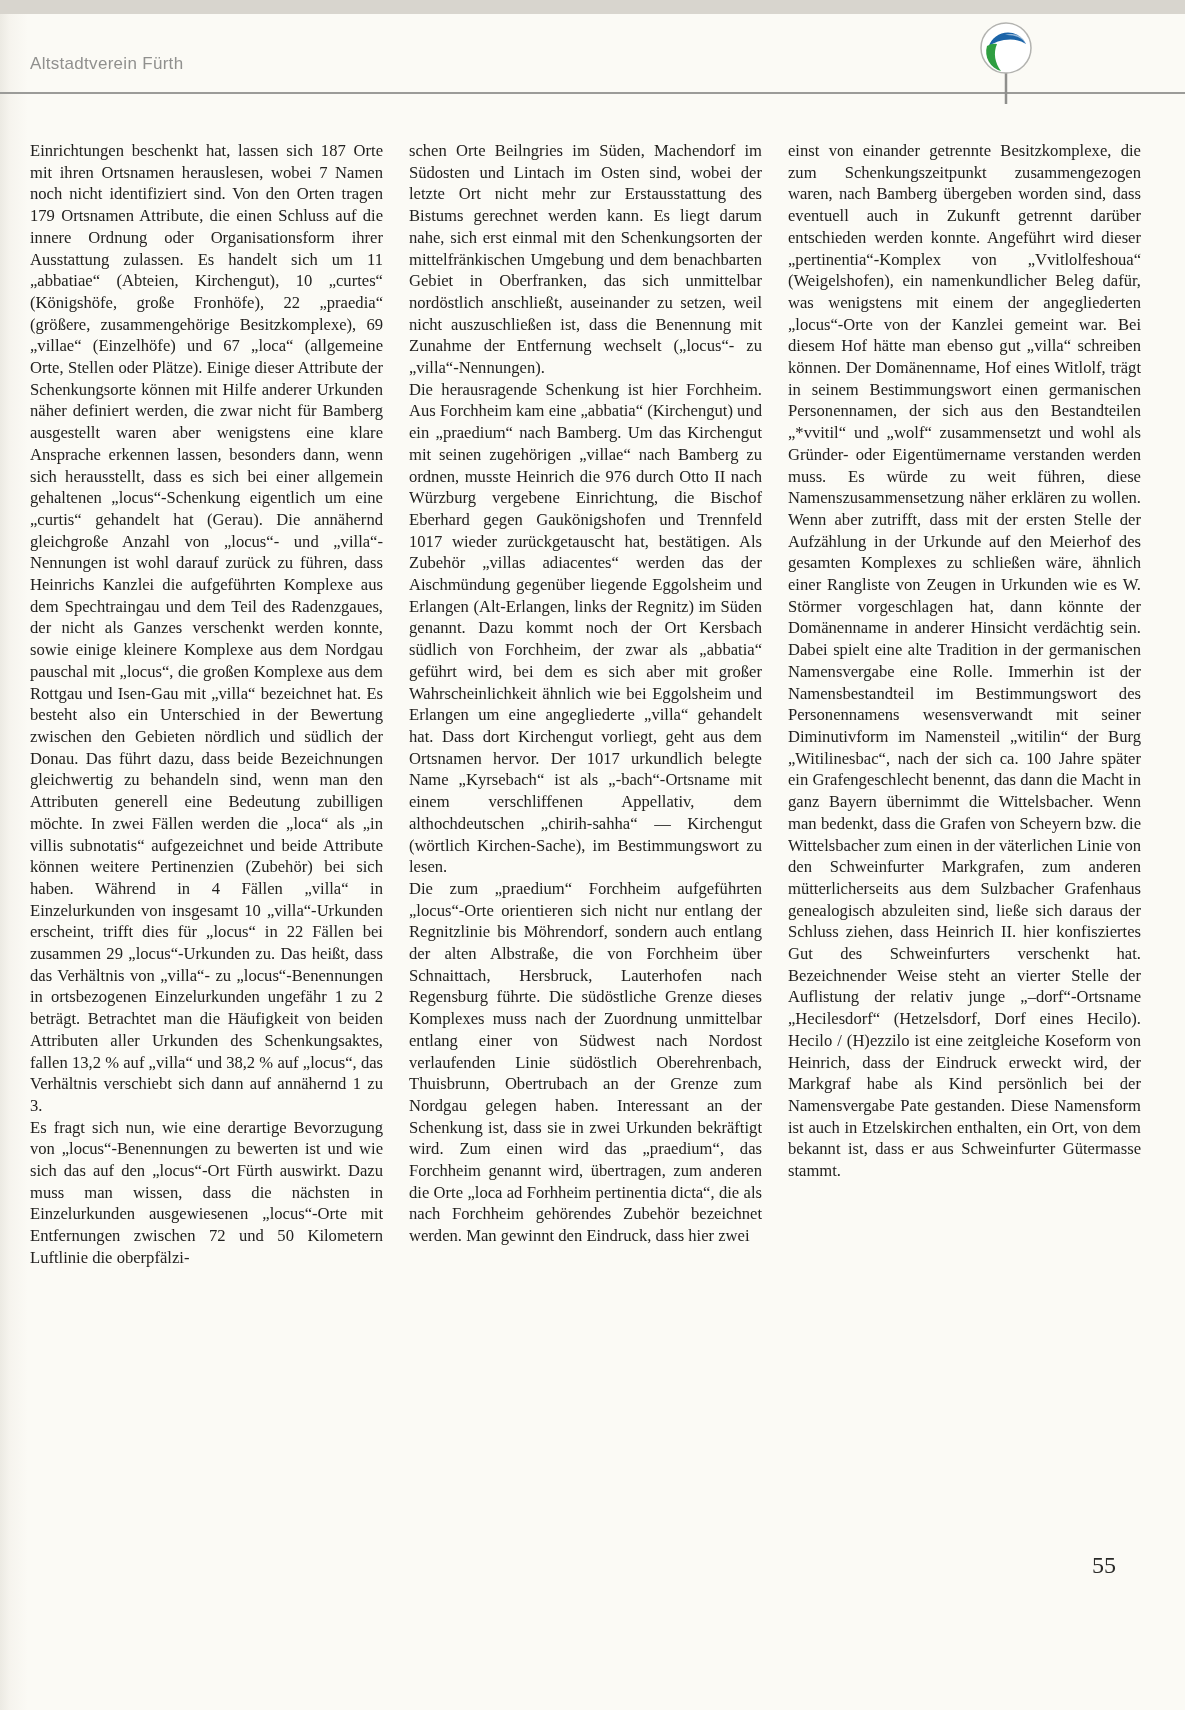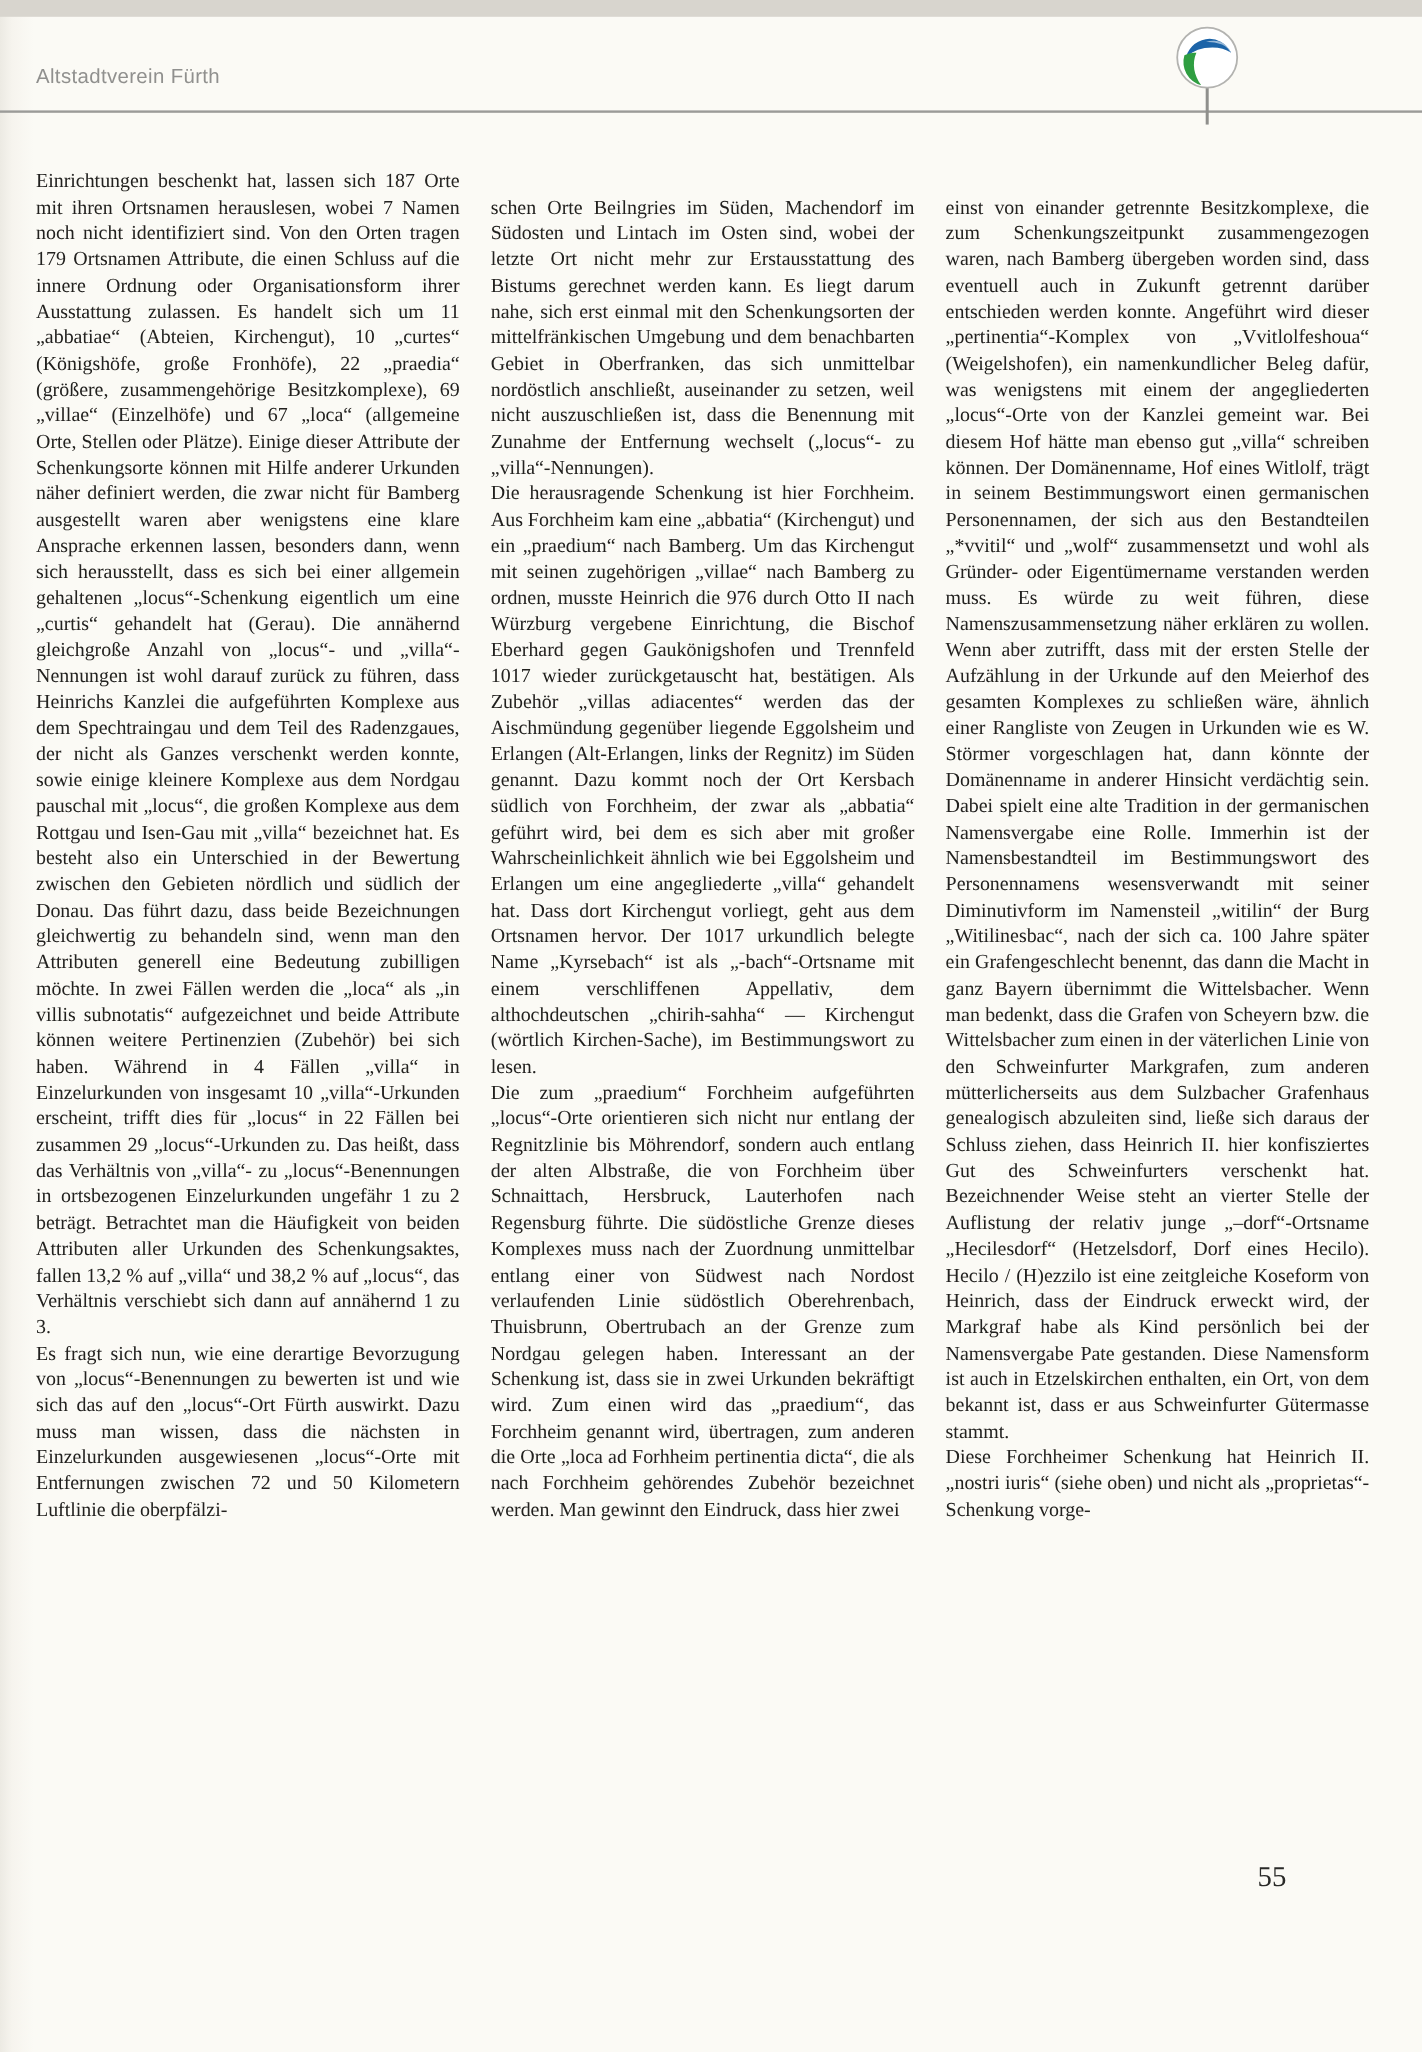--- a/index.html
+++ b/index.html
@@ -20,30 +20,30 @@
   }
   .header-rule{
     position:absolute;left:0;top:78px;width:1185px;height:2px;
     background:#9b9b98;
   }
   .logo{
     position:absolute;left:975px;top:6px;width:64px;height:84px;
   }
   .columns{
     position:absolute;left:30px;top:126px;width:1112px;
-    display:flex;gap:26px;align-items:flex-end;
+    display:flex;gap:26px;
   }
   .col{
     width:353px;flex:0 0 353px;
     font-size:16.6px;line-height:21.7px;
     text-align:justify;
   }
   .col p{margin:0;}
   .page-number{
-    position:absolute;left:1048px;top:1538px;
+    position:absolute;left:1092px;top:1538px;
     font-size:24px;color:#2a2a28;text-align:center;
   }
 </style>
 </head>
 <body>
 
 <div class="page">
 
   <div class="header-title">Altstadtverein Fürth</div>
 
@@ -65,20 +65,19 @@
     </div>
 
     <div class="col">
       <p>schen Orte Beilngries im Süden, Machendorf im Südosten und Lintach im Osten sind, wobei der letzte Ort nicht mehr zur Erstausstattung des Bistums gerechnet werden kann. Es liegt darum nahe, sich erst einmal mit den Schenkungsorten der mittelfränkischen Umgebung und dem benachbarten Gebiet in Oberfranken, das sich unmittelbar nordöstlich anschließt, auseinander zu setzen, weil nicht auszuschließen ist, dass die Benennung mit Zunahme der Entfernung wechselt („locus“- zu „villa“-Nennungen).</p>
       <p>Die herausragende Schenkung ist hier Forchheim. Aus Forchheim kam eine „abbatia“ (Kirchengut) und ein „praedium“ nach Bamberg. Um das Kirchengut mit seinen zugehörigen „villae“ nach Bamberg zu ordnen, musste Heinrich die 976 durch Otto II nach Würzburg vergebene Einrichtung, die Bischof Eberhard gegen Gaukönigshofen und Trennfeld 1017 wieder zurückgetauscht hat, bestätigen. Als Zubehör „villas adiacentes“ werden das der Aischmündung gegenüber liegende Eggolsheim und Erlangen (Alt-Erlangen, links der Regnitz) im Süden genannt. Dazu kommt noch der Ort Kersbach südlich von Forchheim, der zwar als „abbatia“ geführt wird, bei dem es sich aber mit großer Wahrscheinlichkeit ähnlich wie bei Eggolsheim und Erlangen um eine angegliederte „villa“ gehandelt hat. Dass dort Kirchengut vorliegt, geht aus dem Ortsnamen hervor. Der 1017 urkundlich belegte Name „Kyrsebach“ ist als „-bach“-Ortsname mit einem verschliffenen Appellativ, dem althochdeutschen „chirih-sahha“ — Kirchengut (wörtlich Kirchen-Sache), im Bestimmungswort zu lesen.</p>
       <p>Die zum „praedium“ Forchheim aufgeführten „locus“-Orte orientieren sich nicht nur entlang der Regnitzlinie bis Möhrendorf, sondern auch entlang der alten Albstraße, die von Forchheim über Schnaittach, Hersbruck, Lauterhofen nach Regensburg führte. Die südöstliche Grenze dieses Komplexes muss nach der Zuordnung unmittelbar entlang einer von Südwest nach Nordost verlaufenden Linie südöstlich Oberehrenbach, Thuisbrunn, Obertrubach an der Grenze zum Nordgau gelegen haben. Interessant an der Schenkung ist, dass sie in zwei Urkunden bekräftigt wird. Zum einen wird das „praedium“, das Forchheim genannt wird, übertragen, zum anderen die Orte „loca ad Forhheim pertinentia dicta“, die als nach Forchheim gehörendes Zubehör bezeichnet werden. Man gewinnt den Eindruck, dass hier zwei</p>
     </div>
 
     <div class="col">
       <p>einst von einander getrennte Besitzkomplexe, die zum Schenkungszeitpunkt zusammengezogen waren, nach Bamberg übergeben worden sind, dass eventuell auch in Zukunft getrennt darüber entschieden werden konnte. Angeführt wird dieser „pertinentia“-Komplex von „Vvitlolfeshoua“ (Weigelshofen), ein namenkundlicher Beleg dafür, was wenigstens mit einem der angegliederten „locus“-Orte von der Kanzlei gemeint war. Bei diesem Hof hätte man ebenso gut „villa“ schreiben können. Der Domänenname, Hof eines Witlolf, trägt in seinem Bestimmungswort einen germanischen Personennamen, der sich aus den Bestandteilen „*vvitil“ und „wolf“ zusammensetzt und wohl als Gründer- oder Eigentümername verstanden werden muss. Es würde zu weit führen, diese Namenszusammensetzung näher erklären zu wollen. Wenn aber zutrifft, dass mit der ersten Stelle der Aufzählung in der Urkunde auf den Meierhof des gesamten Komplexes zu schließen wäre, ähnlich einer Rangliste von Zeugen in Urkunden wie es W. Störmer vorgeschlagen hat, dann könnte der Domänenname in anderer Hinsicht verdächtig sein. Dabei spielt eine alte Tradition in der germanischen Namensvergabe eine Rolle. Immerhin ist der Namensbestandteil im Bestimmungswort des Personennamens wesensverwandt mit seiner Diminutivform im Namensteil „witilin“ der Burg „Witilinesbac“, nach der sich ca. 100 Jahre später ein Grafengeschlecht benennt, das dann die Macht in ganz Bayern übernimmt die Wittelsbacher. Wenn man bedenkt, dass die Grafen von Scheyern bzw. die Wittelsbacher zum einen in der väterlichen Linie von den Schweinfurter Markgrafen, zum anderen mütterlicherseits aus dem Sulzbacher Grafenhaus genealogisch abzuleiten sind, ließe sich daraus der Schluss ziehen, dass Heinrich II. hier konfisziertes Gut des Schweinfurters verschenkt hat. Bezeichnender Weise steht an vierter Stelle der Auflistung der relativ junge „–dorf“-Ortsname „Hecilesdorf“ (Hetzelsdorf, Dorf eines Hecilo). Hecilo / (H)ezzilo ist eine zeitgleiche Koseform von Heinrich, dass der Eindruck erweckt wird, der Markgraf habe als Kind persönlich bei der Namensvergabe Pate gestanden. Diese Namensform ist auch in Etzelskirchen enthalten, ein Ort, von dem bekannt ist, dass er aus Schweinfurter Gütermasse stammt.</p>
-      <p>Diese Forchheimer Schenkung hat Heinrich II. „nostri iuris“ (siehe oben) und nicht als „proprietas“-Schenkung vorge-</p>
     </div>
 
   </div>
 
   <div class="page-number">55</div>
 
 </div>
 
 </body></html>

